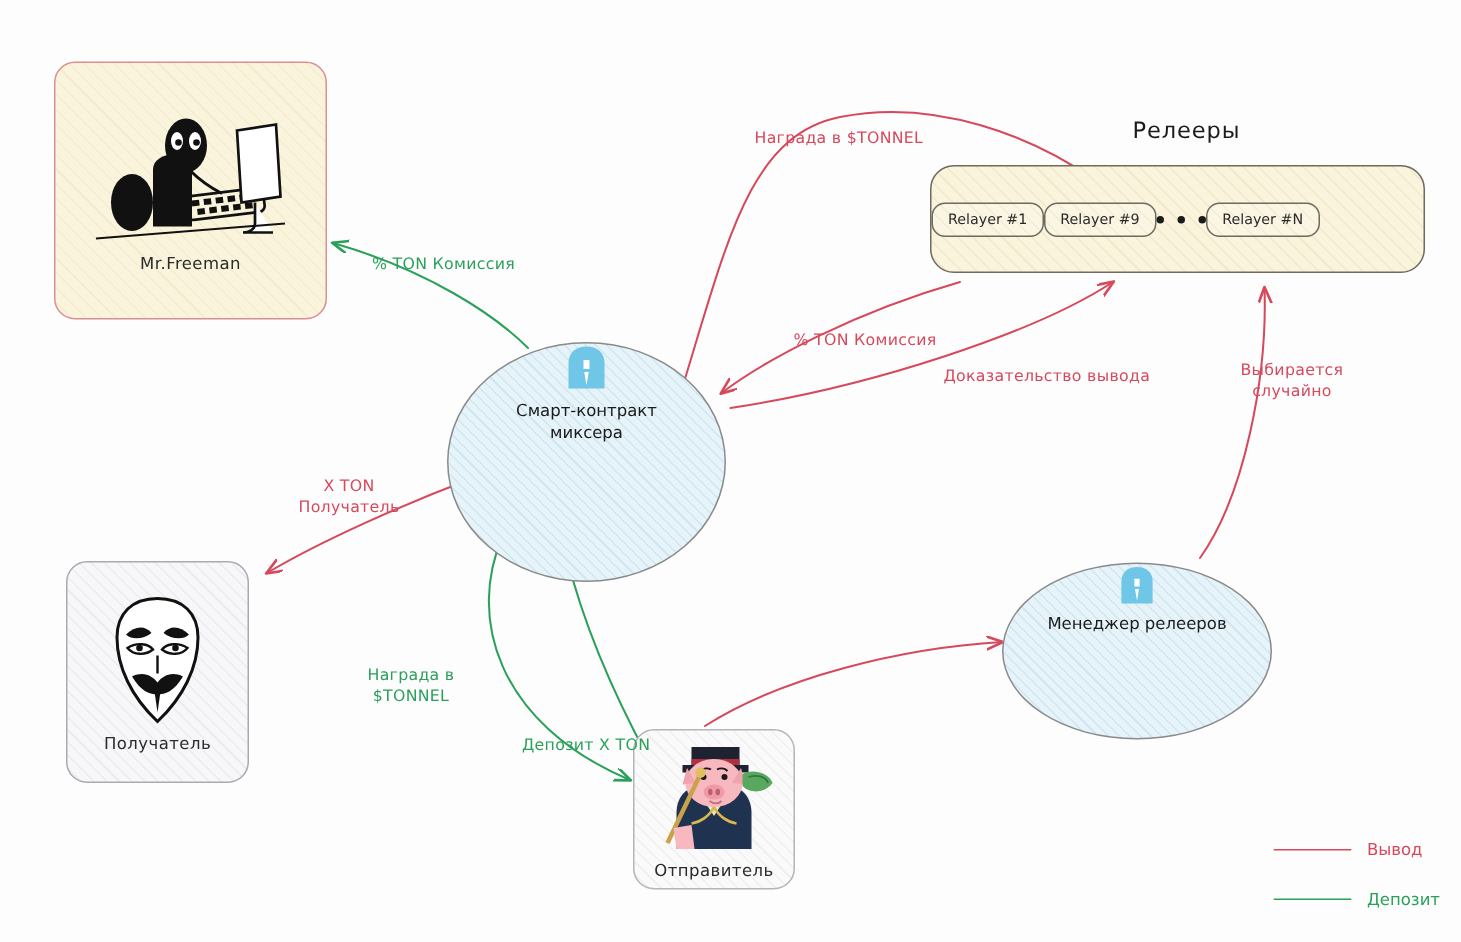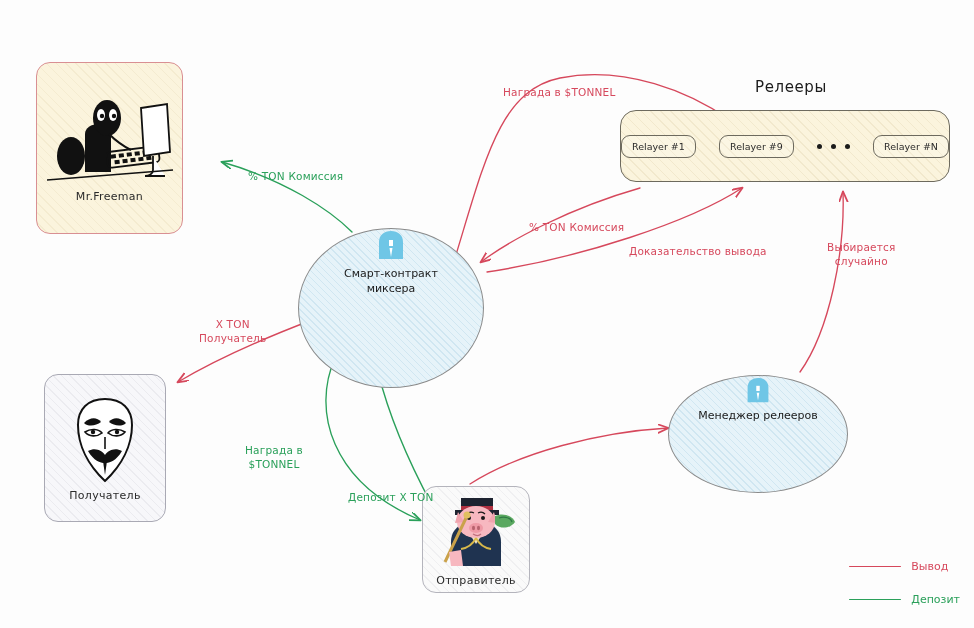--- a/index.html
+++ b/index.html
@@ -15,21 +15,21 @@
      background-image:repeating-linear-gradient(45deg,rgba(210,190,140,.16) 0 1px,transparent 1px 7px);}
   .card-recipient{background:#f7f7fa;border:1.6px solid #a9a9b4;
      background-image:repeating-linear-gradient(45deg,rgba(150,150,165,.12) 0 1px,transparent 1px 6px);}
   .card-sender{background:#fafafa;border:1.6px solid #b4b4bc;
      background-image:repeating-linear-gradient(45deg,rgba(150,150,165,.10) 0 1px,transparent 1px 6px);}
   .card-label{font-size:11px;color:#2a2a2a;letter-spacing:.3px;margin-top:4px;
      font-family:"DejaVu Sans",sans-serif;}
 
   
   .relayer-panel{background:#fbf4dd;border:1.6px solid #6d6a5e;border-radius:16px;
-     display:flex;align-items:center;justify-content:space-between;gap:14px;
+     display:flex;align-items:center;justify-content:flex-start;
      background-image:repeating-linear-gradient(45deg,rgba(200,180,130,.18) 0 1px,transparent 1px 7px);}
   .relayer-box{border:1.3px solid #6d6a5e;border-radius:9px;padding:5px 10px;
      font-size:9.5px;color:#2a2a2a;white-space:nowrap;font-family:"DejaVu Sans",sans-serif;
      background:rgba(255,255,255,.18);}
   .dots{display:flex;gap:9px;align-items:center;}
   .dots i{display:block;width:5px;height:5px;border-radius:50%;background:#1b1b1b;}
   .panel-title{position:absolute;font-size:15px;color:#1b1b1b;letter-spacing:.6px;
      font-family:"DejaVu Sans",sans-serif;}
 
   
@@ -84,21 +84,21 @@
       <path d="M312,320 C270,336 215,360 178,382" stroke="#d6485c" marker-end="url(#ar-red)"></path>
 
       <path d="M335,358 C312,410 330,482 420,520" stroke="#2aa05a" marker-end="url(#ar-green)"></path>
 
       <path d="M432,505 C405,455 388,412 378,372" stroke="#2aa05a" marker-end="url(#ar-green)"></path>
 
       <path d="M470,484 C520,452 600,432 668,428" stroke="#d6485c" marker-end="url(#ar-red)"></path>
     </g>
   </svg>
 
-  <div class="node card card-freeman" style="left:36px;top:62px;width:147px;height:172px;">
+  <div class="node card card-freeman" style="left:36px;top:41px;width:182px;height:172px;">
     <svg class="art" width="130" height="92" viewBox="0 0 130 92">
       <g fill="#111">
         <ellipse cx="26" cy="62" rx="14" ry="19"></ellipse>
         <path d="M40,78 L40,40 C40,34 46,30 54,30 L66,30 L66,78 Z"></path>
         <ellipse cx="62" cy="24" rx="14" ry="18"></ellipse>
       </g>
       <ellipse cx="56" cy="21" rx="4" ry="6" fill="#fff"></ellipse>
       <ellipse cx="68" cy="21" rx="4" ry="6" fill="#fff"></ellipse>
       <circle cx="57" cy="22" r="2.2" fill="#111"></circle>
       <circle cx="69" cy="22" r="2.2" fill="#111"></circle>

